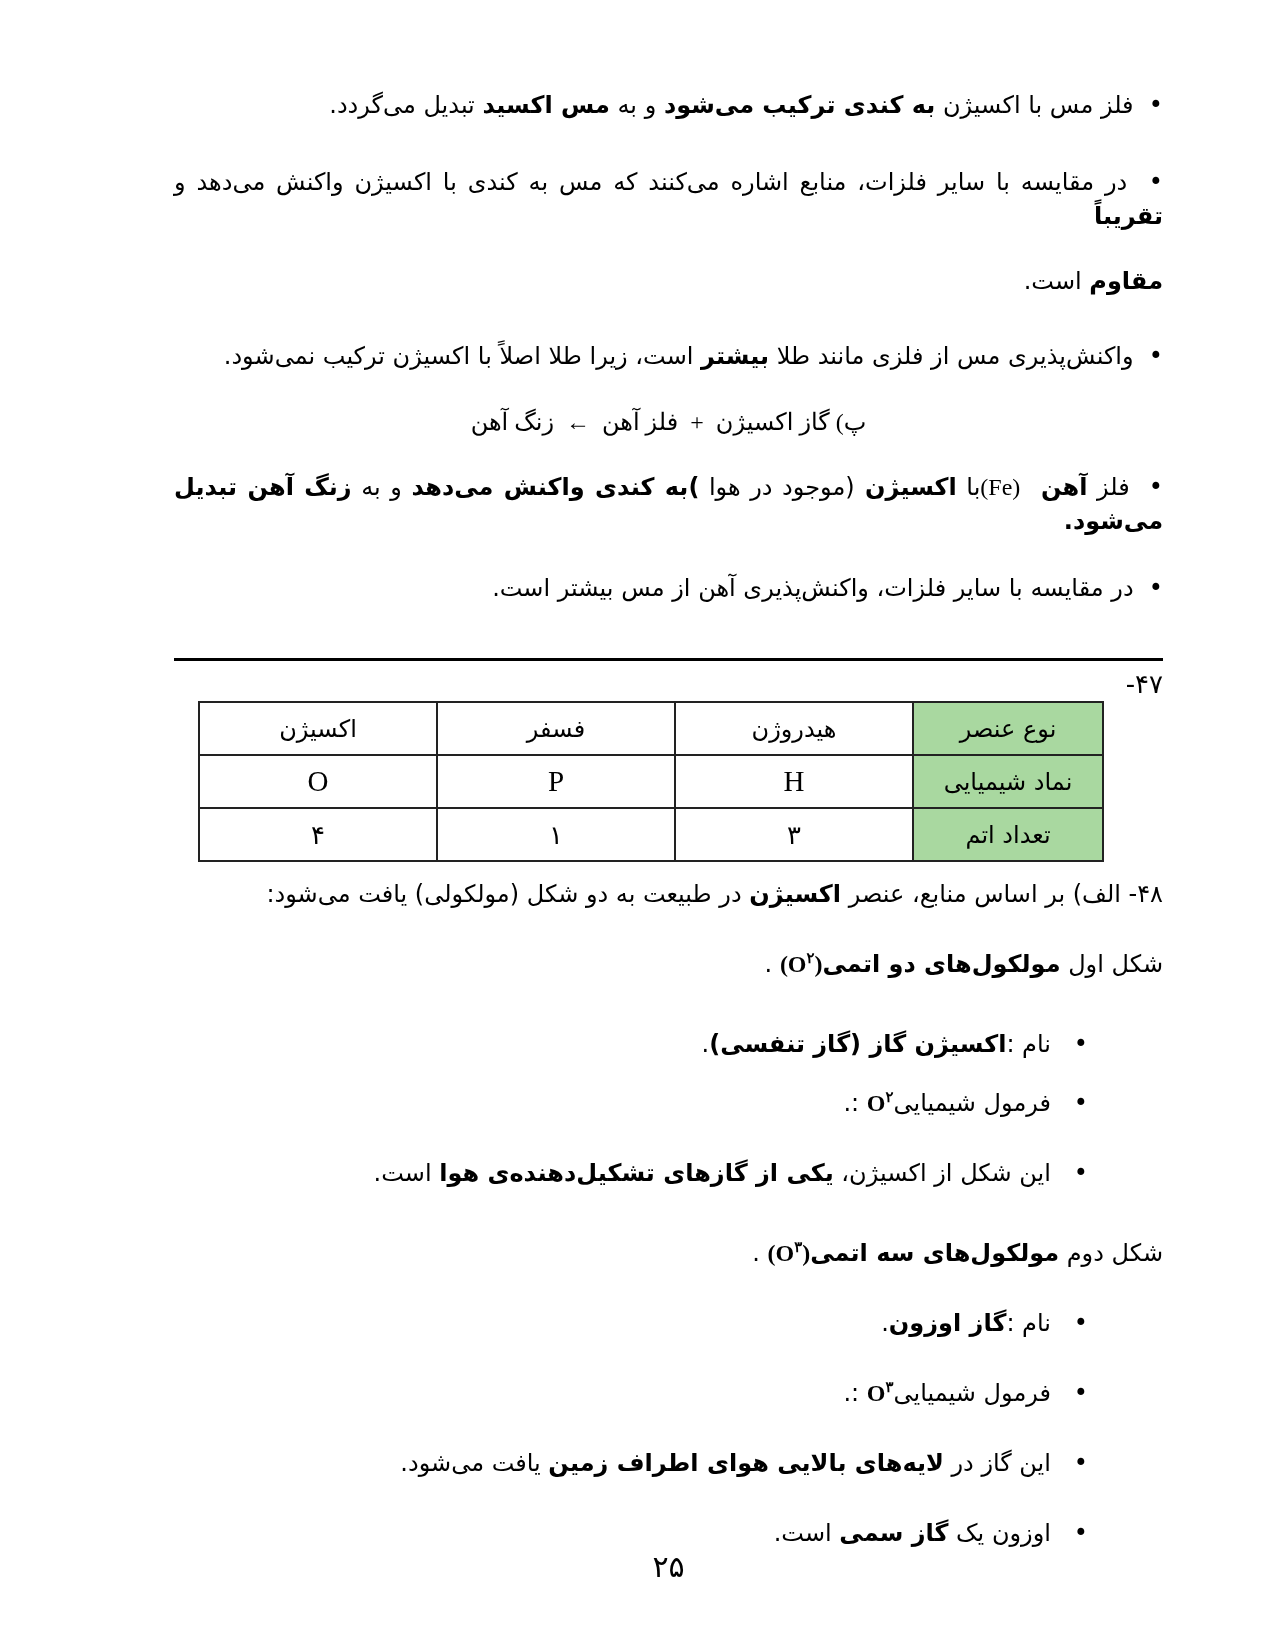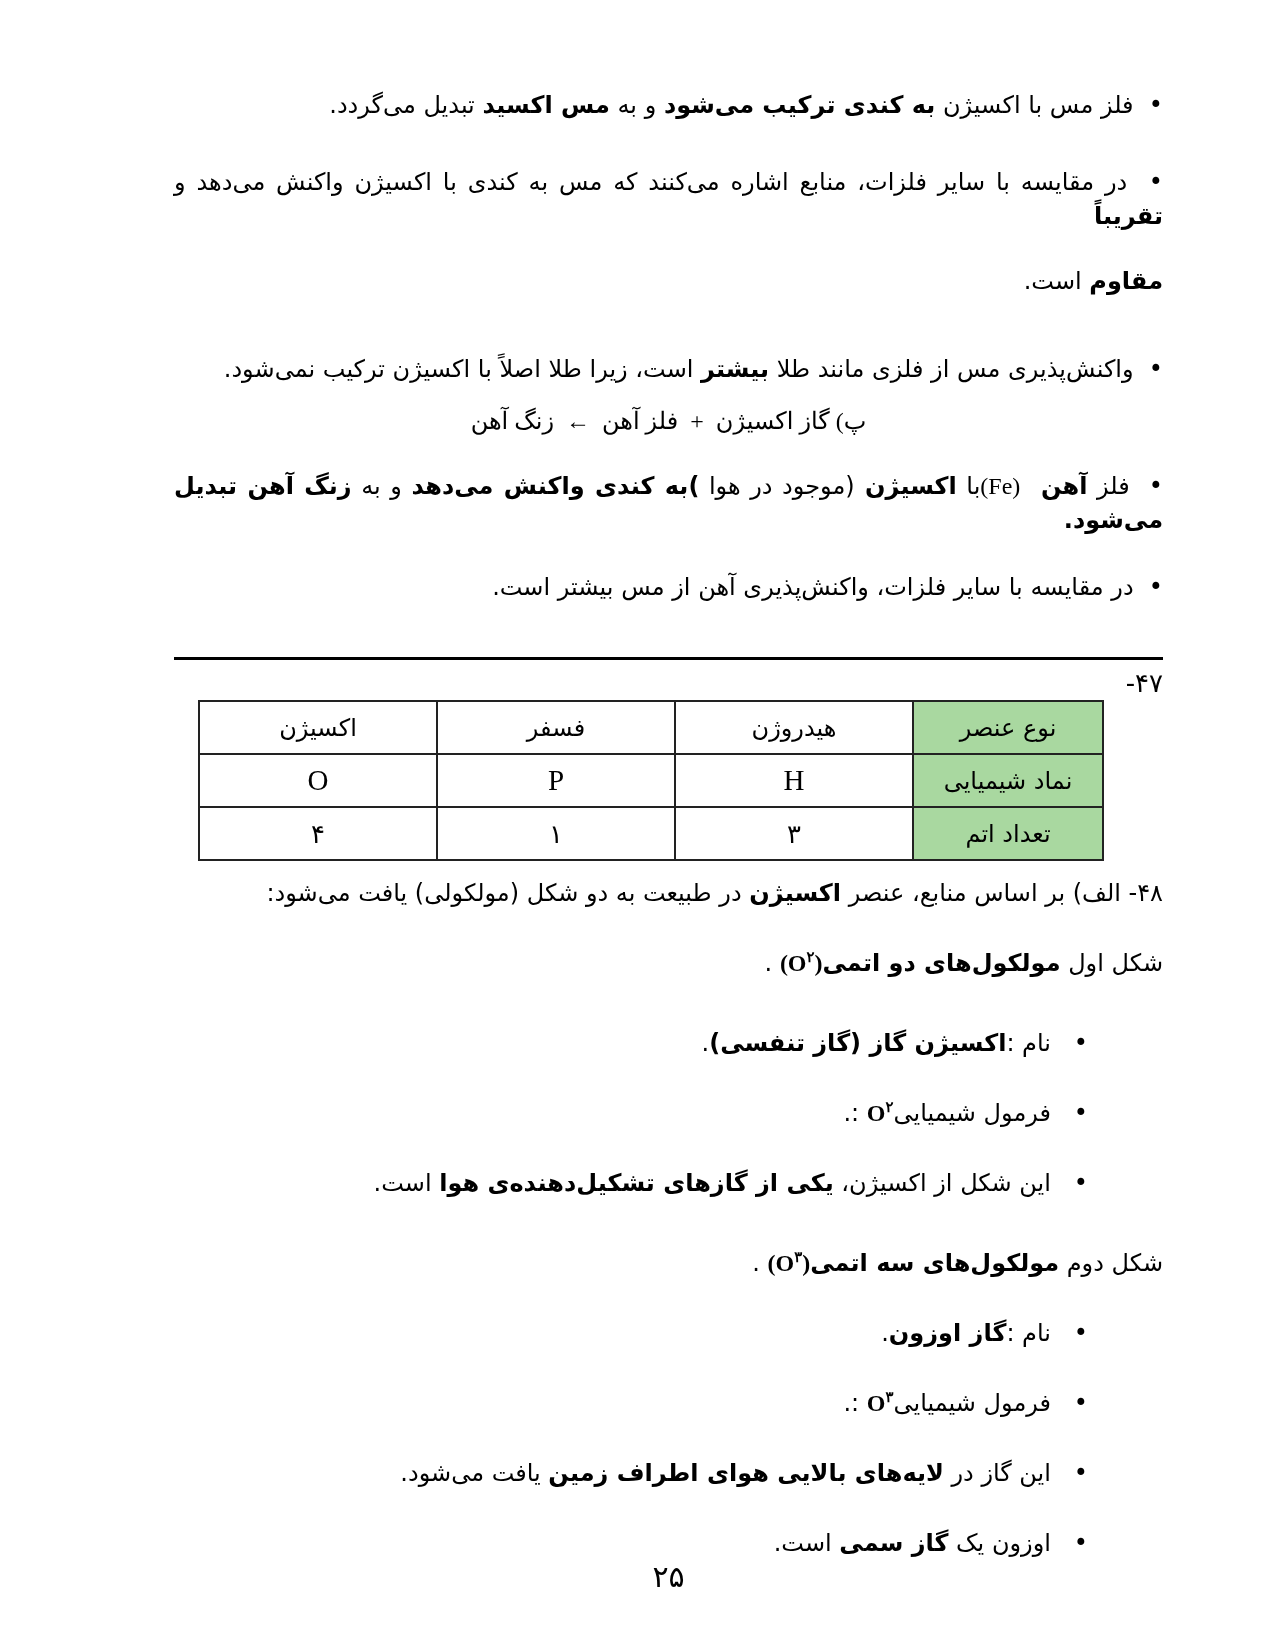--- a/index.html
+++ b/index.html
@@ -29,23 +29,23 @@
 </style>
 </head>
 <body>
 
 <div class="page">
 
   <div class="line" style="margin-bottom:43px"><span>•  </span><span>فلز مس با اکسیژن </span><span class="b">به کندی ترکیب می‌شود</span><span> و به </span><span class="b">مس اکسید</span><span> تبدیل می‌گردد.</span></div>
 
   <div class="line justify-full" style="margin-bottom:31px"><span>•  </span><span>در مقایسه با سایر فلزات، منابع اشاره می‌کنند که مس به کندی با اکسیژن واکنش می‌دهد و </span><span class="b">تقریباً</span></div>
 
-  <div class="line" style="margin-bottom:54px"><span class="b">مقاوم</span><span> است.</span></div>
+  <div class="line" style="margin-bottom:41px"><span class="b">مقاوم</span><span> است.</span></div>
 
-  <div class="line" style="margin-bottom:18px"><span>•  </span><span>واکنش‌پذیری مس از فلزی مانند طلا </span><span class="b">بیشتر</span><span> است، زیرا طلا اصلاً با اکسیژن ترکیب نمی‌شود.</span></div>
+  <div class="line" style="margin-bottom:32px"><span>•  </span><span>واکنش‌پذیری مس از فلزی مانند طلا </span><span class="b">بیشتر</span><span> است، زیرا طلا اصلاً با اکسیژن ترکیب نمی‌شود.</span></div>
 
   <div class="line align-left" style="margin-bottom:31px"><span>پ) گاز اکسیژن  +  فلز آهن  ←  زنگ آهن</span></div>
 
   <div class="line justify-full" style="margin-bottom:33px"><span>•  </span><span>فلز </span><span class="b">آهن  </span><span dir="ltr" class="latin"><span>(Fe)</span></span><span>با </span><span class="b">اکسیژن </span><span>(موجود در هوا </span><span class="b">)به کندی واکنش می‌دهد</span><span> و به </span><span class="b">زنگ آهن تبدیل می‌شود.</span></div>
 
   <div class="line" style="margin-bottom:53px"><span>•  </span><span>در مقایسه با سایر فلزات، واکنش‌پذیری آهن از مس بیشتر است.</span></div>
 
   <hr class="divider">
 
   <div class="qnum" style=""><span>۴۷-</span></div>
@@ -76,21 +76,21 @@
         <td class="num">۱</td>
         <td class="num">۴</td>
       </tr>
     </tbody>
   </table>
 
   <div class="line" style="margin-top:15px;margin-bottom:36px"><span>۴۸- الف) بر اساس منابع، عنصر </span><span class="b">اکسیژن</span><span> در طبیعت به دو شکل (مولکولی) یافت می‌شود:</span></div>
 
   <div class="line" style="margin-bottom:46px"><span>شکل اول </span><span class="b">مولکول‌های دو اتمی</span><span dir="ltr" class="latin b"><span class="b">(O</span><sup class="b">۲</sup><span class="b">)</span></span><span> .</span></div>
 
-  <div class="line sub" style="margin-bottom:36px"><span>•   </span><span>نام :</span><span class="b">اکسیژن گاز (گاز تنفسی)</span><span>.</span></div>
+  <div class="line sub" style="margin-bottom:25px"><span>•   </span><span>نام :</span><span class="b">اکسیژن گاز (گاز تنفسی)</span><span>.</span></div>
 
   <div class="line sub" style="margin-bottom:36px"><span>•   </span><span>فرمول شیمیایی</span><span dir="ltr" class="latin"><span class="b">O</span><sup class="b">۲</sup></span><span> :.</span></div>
 
   <div class="line sub" style="margin-bottom:46px"><span>•   </span><span>این شکل از اکسیژن، </span><span class="b">یکی از گازهای تشکیل‌دهنده‌ی هوا</span><span> است.</span></div>
 
   <div class="line" style="margin-bottom:36px"><span>شکل دوم </span><span class="b">مولکول‌های سه اتمی</span><span dir="ltr" class="latin b"><span class="b">(O</span><sup class="b">۳</sup><span class="b">)</span></span><span> .</span></div>
 
   <div class="line sub" style="margin-bottom:36px"><span>•   </span><span>نام :</span><span class="b">گاز اوزون</span><span>.</span></div>
 
   <div class="line sub" style="margin-bottom:36px"><span>•   </span><span>فرمول شیمیایی</span><span dir="ltr" class="latin"><span class="b">O</span><sup class="b">۳</sup></span><span> :.</span></div>

